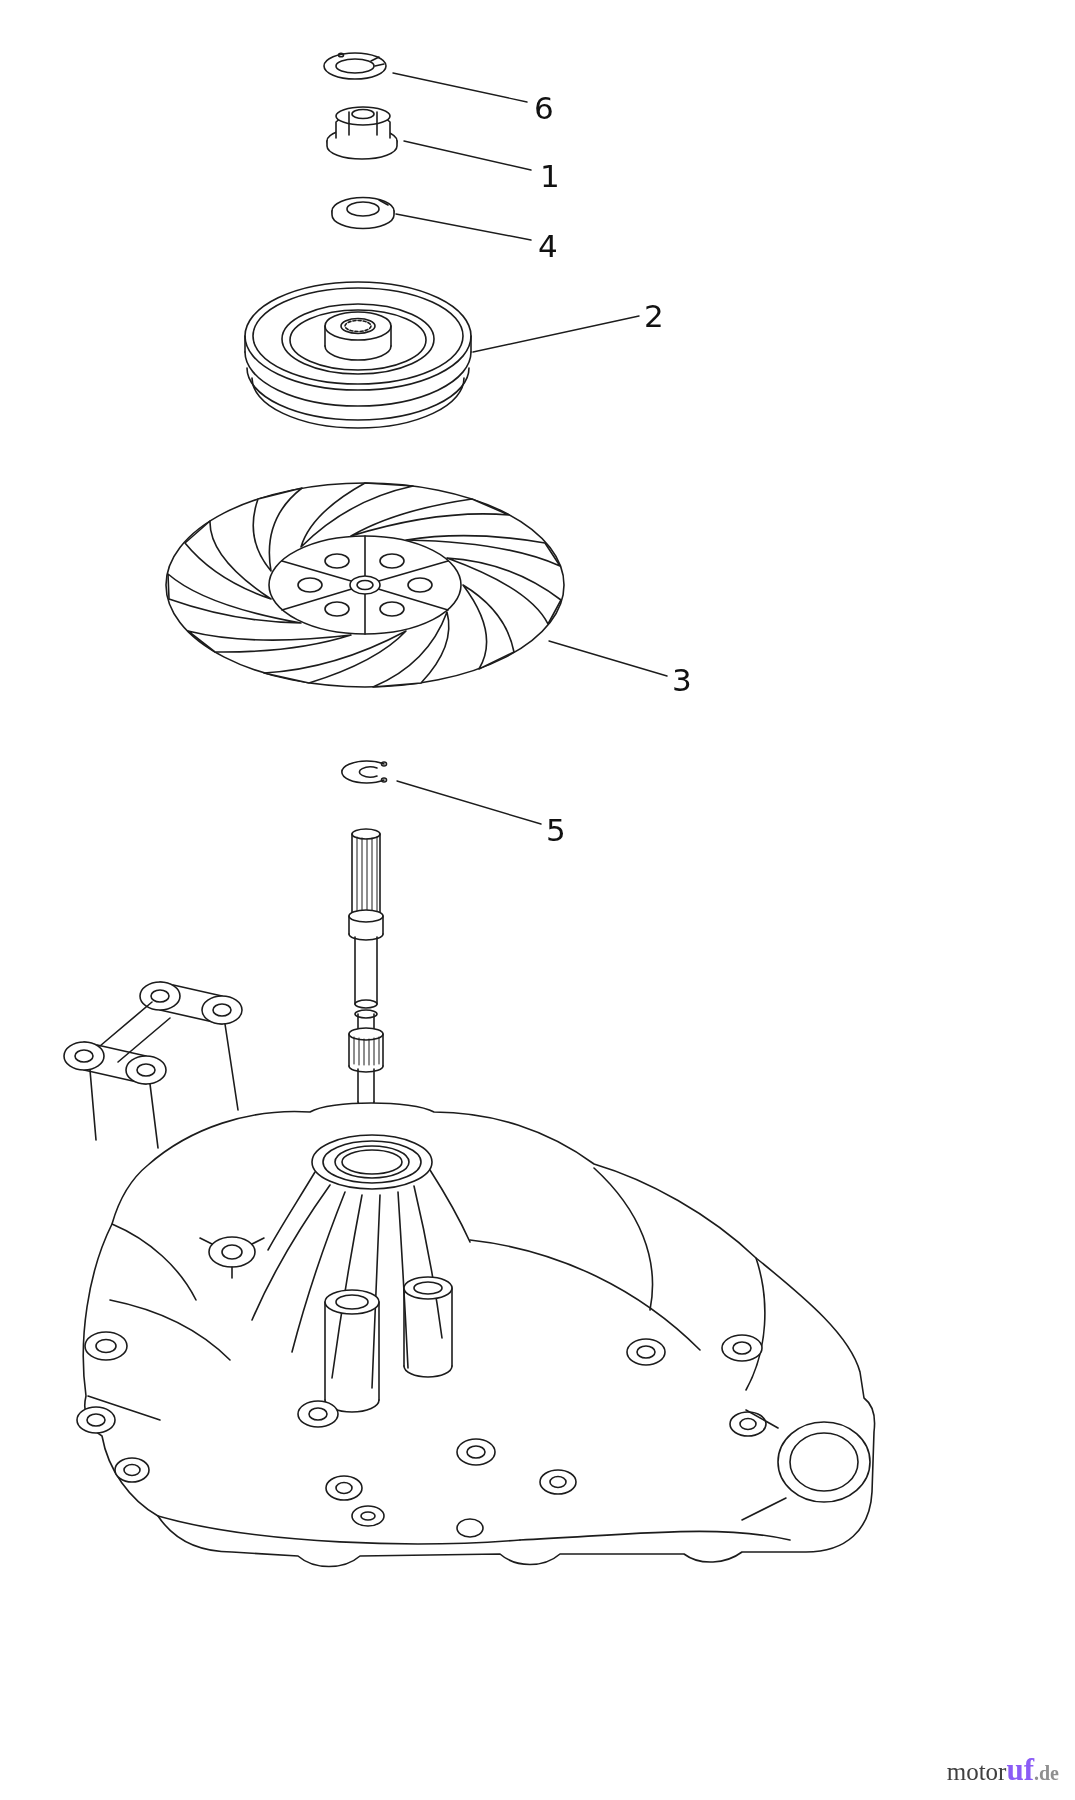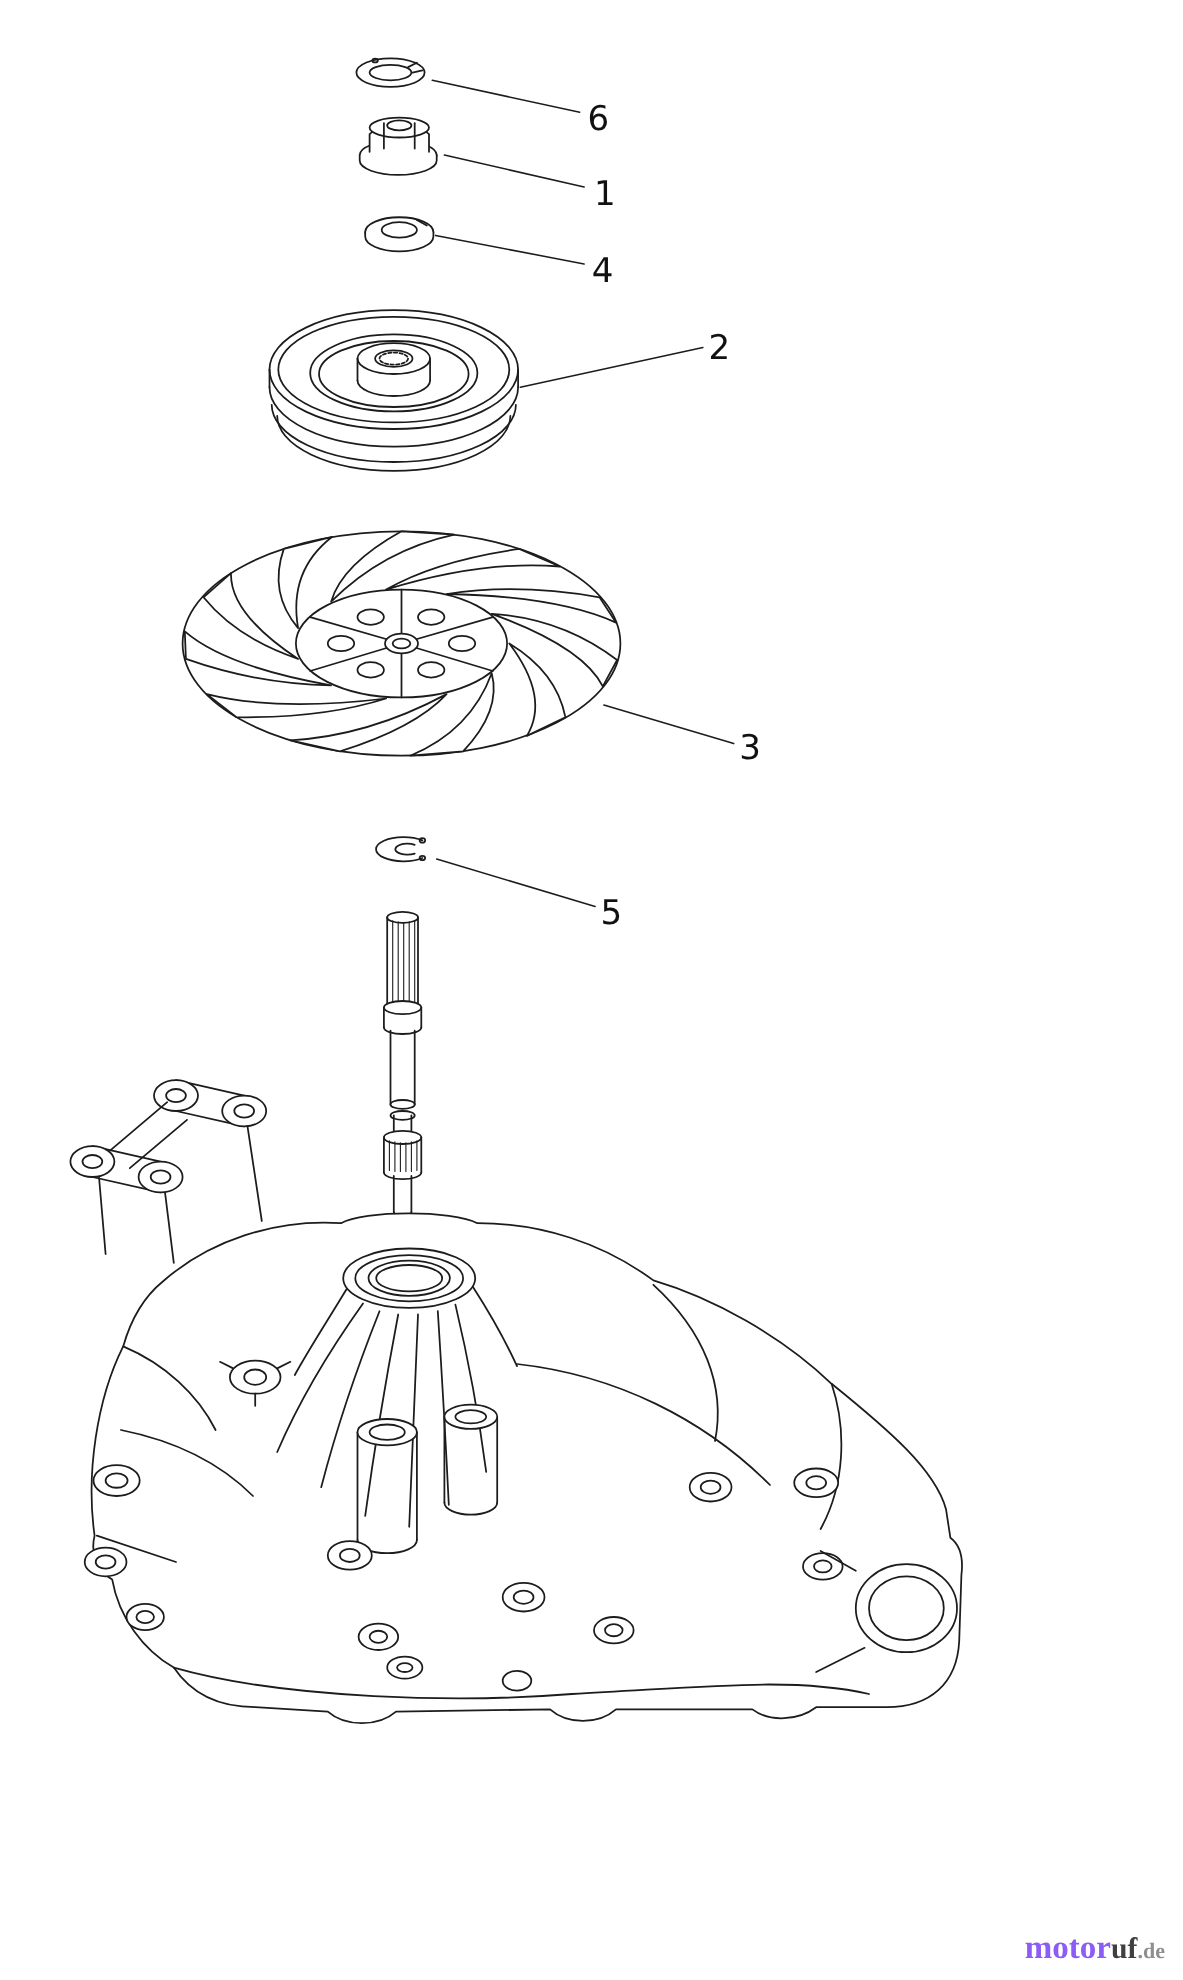--- a/index.html
+++ b/index.html
@@ -17,22 +17,22 @@
     color:#111111;
     font-family:"DejaVu Sans","Liberation Sans",sans-serif;
     user-select:none;
   }
   .watermark{
     position:absolute;
     right:16px;bottom:12px;
     font-family:"Liberation Serif","DejaVu Serif",serif;
     white-space:nowrap;
   }
-  .watermark .brand-a{font-size:30px;font-weight:bold;color:#8b5cf6;}
-  .watermark .brand-b{font-size:27px;font-weight:bold;color:#404040;}
+  .watermark .brand-a{font-size:25px;font-weight:normal;color:#404040;}
+  .watermark .brand-b{font-size:31px;font-weight:bold;color:#8b5cf6;}
   .watermark .brand-suffix{font-size:20px;font-weight:bold;color:#8f8f8f;}
   svg *{vector-effect:non-scaling-stroke;}
 </style>
 </head>
 <body>
 
 <div class="stage">
 
   <svg class="diagram-svg" width="1075" height="1800" viewBox="0 0 1075 1800" fill="none" stroke="#1c1c1c" stroke-width="1.6" stroke-linecap="round" stroke-linejoin="round">
 

